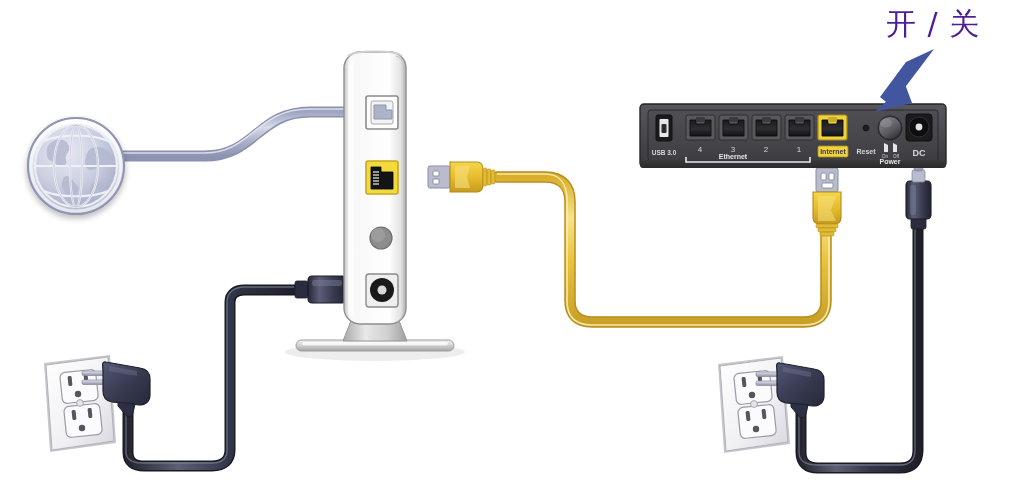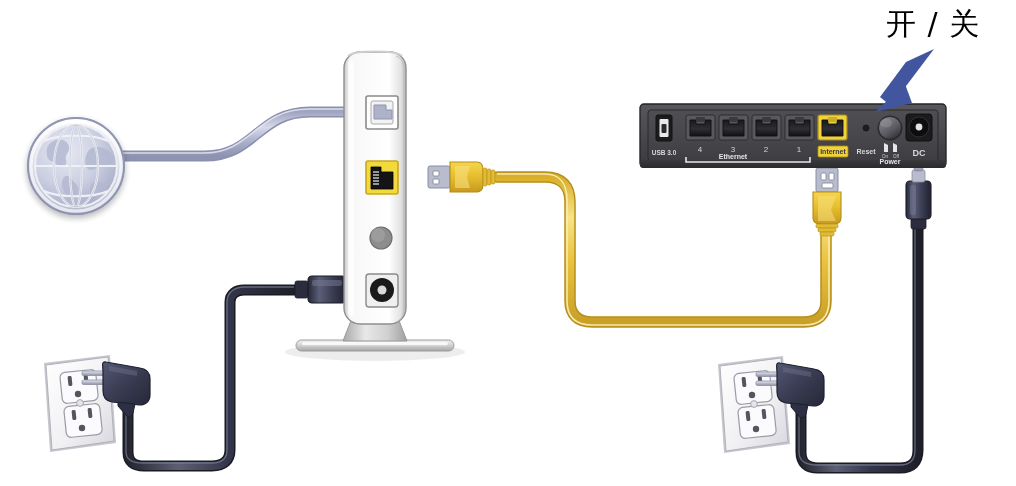--- a/index.html
+++ b/index.html
@@ -3,21 +3,21 @@
 <meta charset="utf-8">
 <style>
   html,body{margin:0;padding:0;background:#ffffff;}
   body{font-family:"Liberation Sans", sans-serif;}
   #stage{position:relative;width:1016px;height:486px;background:#ffffff;overflow:hidden;}
   #stage svg{position:absolute;left:0;top:0;}
   .cn-label{
     position:absolute;
     font-family:"DejaVu Sans", sans-serif;
     font-size:30px;
-    color:#000000;
+    color:#4c1d95;
     white-space:nowrap;
     letter-spacing:1px;
   }
 </style>
 </head>
 <body>
 
 <div id="stage">
 
   <svg width="1016" height="486" viewBox="0 0 1016 486" xmlns="http://www.w3.org/2000/svg">

